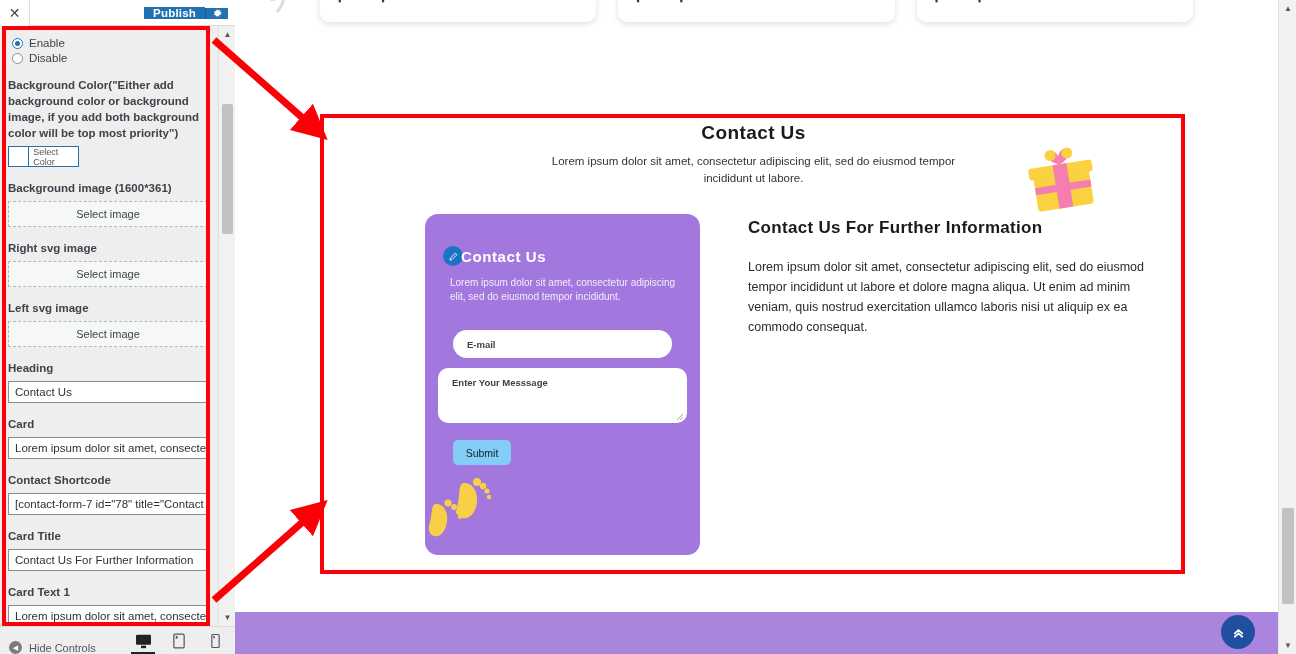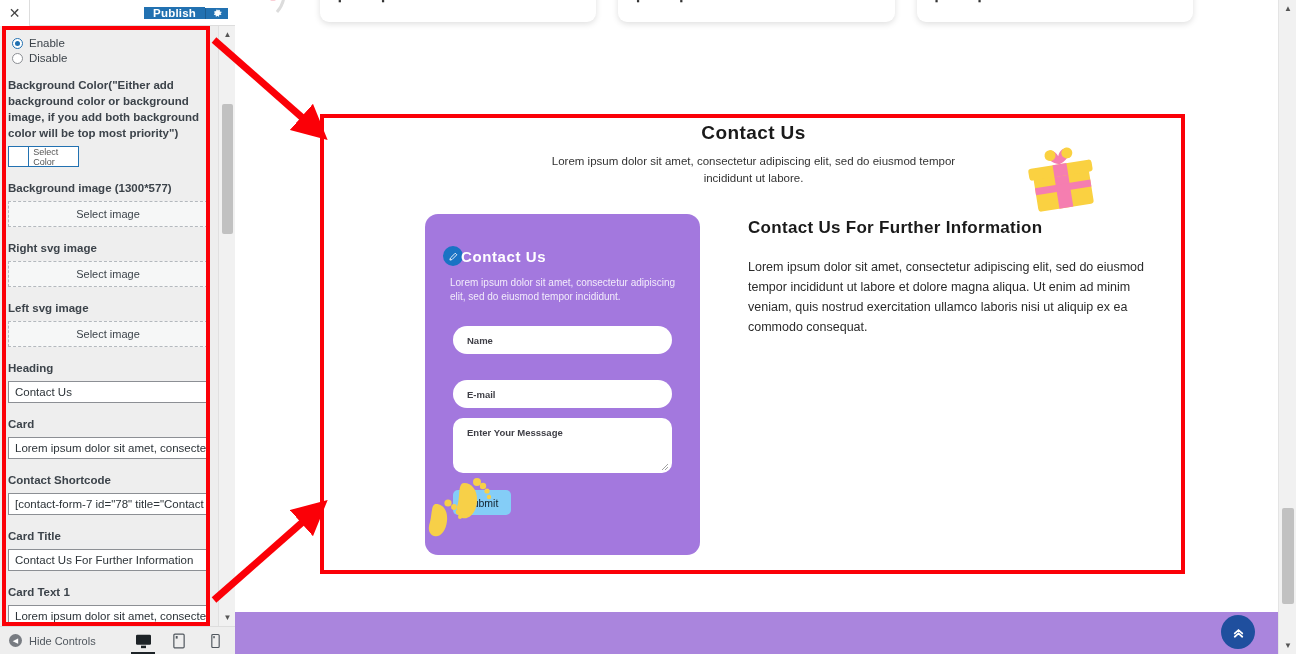--- a/index.html
+++ b/index.html
@@ -112,21 +112,21 @@
     border: 1px solid #8c8f94; background: #fff;
     font-size: 11.5px; color: #2c3338;
     padding: 0 6px; line-height: 20px;
     white-space: nowrap; overflow: hidden;
   }
 
   #sb-footer {
     position: absolute; left: 0; bottom: 0;
     width: 235px; height: 28px;
     background: #eeeeee; border-top: 1px solid #dddddd;
-    display: flex; align-items: center;
+    display: flex; align-items: flex-end;
   }
   #hide-controls { display: flex; align-items: center; margin-left: 9px; cursor: pointer; }
   .hc-circle {
     width: 13px; height: 13px; border-radius: 50%; background: #787c82;
     color: #fff; font-size: 7px; display: flex; align-items: center;
     justify-content: center; margin-right: 7px;
   }
   #hide-controls span.t { font-size: 11px; color: #50575e; }
   #device-icons { position: absolute; right: 10px; top: 0; height: 28px;
     display: flex; align-items: center; gap: 16px; }
@@ -193,21 +193,21 @@
     margin: 10px 18px 0 25px; }
   .fc-input {
     margin: 0 auto; width: 219px; height: 28px;
     background: #fff; border-radius: 15px;
     font-size: 9.5px; font-weight: bold; color: #3f3f46;
     display: flex; align-items: center; padding-left: 14px;
   }
   #in-name { margin-top: 22px; }
   #in-mail { margin-top: 26px; }
   #in-msg {
-    margin: 10px auto 0; width: 219px; height: 55px;
+    margin: 10px auto 0; width: 249px; height: 55px;
     background: #fff; border-radius: 10px;
     font-size: 9.5px; font-weight: bold; color: #3f3f46;
     padding: 9px 0 0 14px; position: relative;
   }
   #msg-grip {
     position: absolute; right: 3px; bottom: 2px;
     width: 9px; height: 9px;
   }
   #submit-btn {
     margin: 17px 0 0 28px; width: 58px; height: 25px;
@@ -297,21 +297,21 @@
         <div class="radio"></div>
         <span class="radio-lbl">Disable</span>
       </div>
 
       <div class="fld-label">Background Color("Either add background color or background image, if you add both background color will be top most priority")</div>
       <div class="color-row">
         <div class="color-swatch"></div>
         <div class="color-txt">Select Color</div>
       </div>
 
-      <div class="fld-label">Background image (1300*577)</div>
+      <div class="fld-label">Background image (1600*361)</div>
       <div class="select-image">Select image</div>
 
       <div class="fld-label">Right svg image</div>
       <div class="select-image">Select image</div>
 
       <div class="fld-label">Left svg image</div>
       <div class="select-image">Select image</div>
 
       <div class="fld-label">Heading</div>
       <div class="txtinput">Contact Us</div>
@@ -403,21 +403,20 @@
           <div id="fc-head">
             <div id="pencil-badge">
               <svg width="11" height="11" viewBox="0 0 16 16" fill="none" stroke="#ffffff" stroke-width="1.3">
                 <path d="M10.5 3.2l2.3 2.3-7 7-3 .7.7-3z"></path>
               </svg>
             </div>
             <div id="fc-title">Contact Us</div>
           </div>
           <div id="fc-sub">Lorem ipsum dolor sit amet, consectetur adipiscing elit, sed do eiusmod tempor incididunt.</div>
 
-          <div class="fc-input" id="in-name">Name</div>
           <div class="fc-input" id="in-mail">E-mail</div>
           <div id="in-msg">
             <span>Enter Your Messsage</span>
             <svg id="msg-grip" viewBox="0 0 9 9" stroke="#8a8a8a" stroke-width="0.8">
               <line x1="8" y1="2" x2="2" y2="8"></line>
               <line x1="8" y1="5" x2="5" y2="8"></line>
             </svg>
           </div>
           <div id="submit-btn">Submit</div>
         </div>

